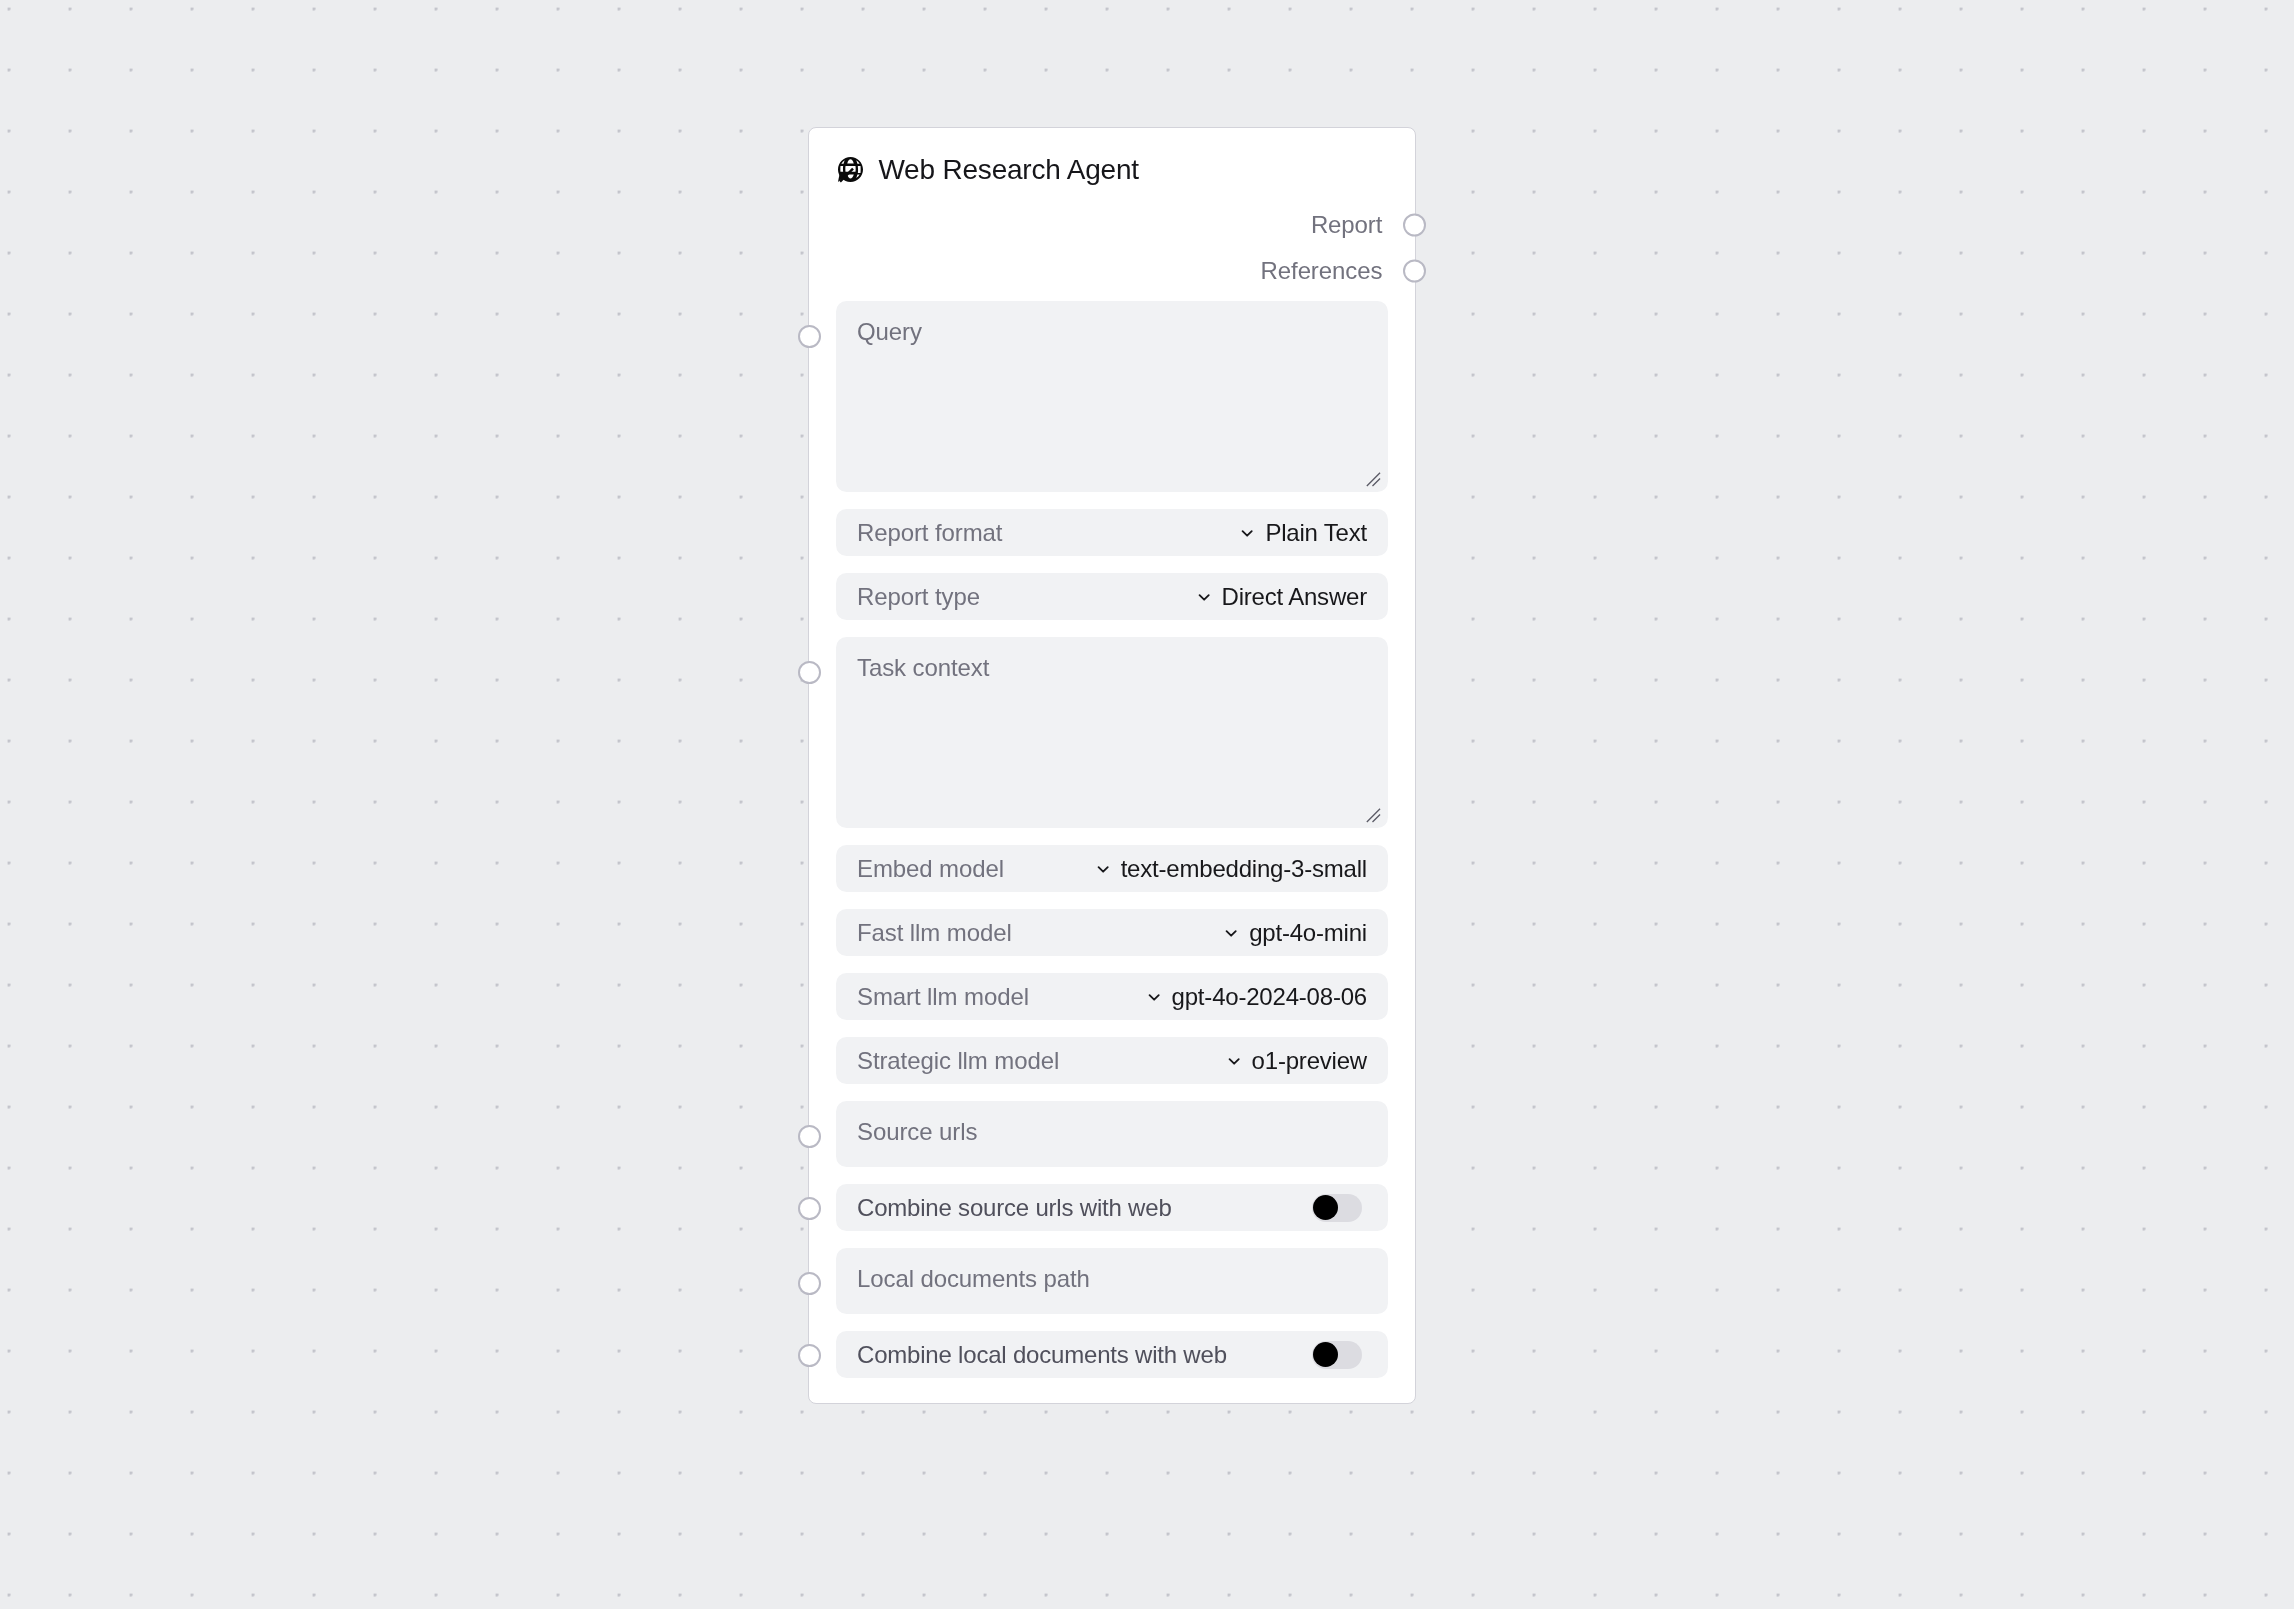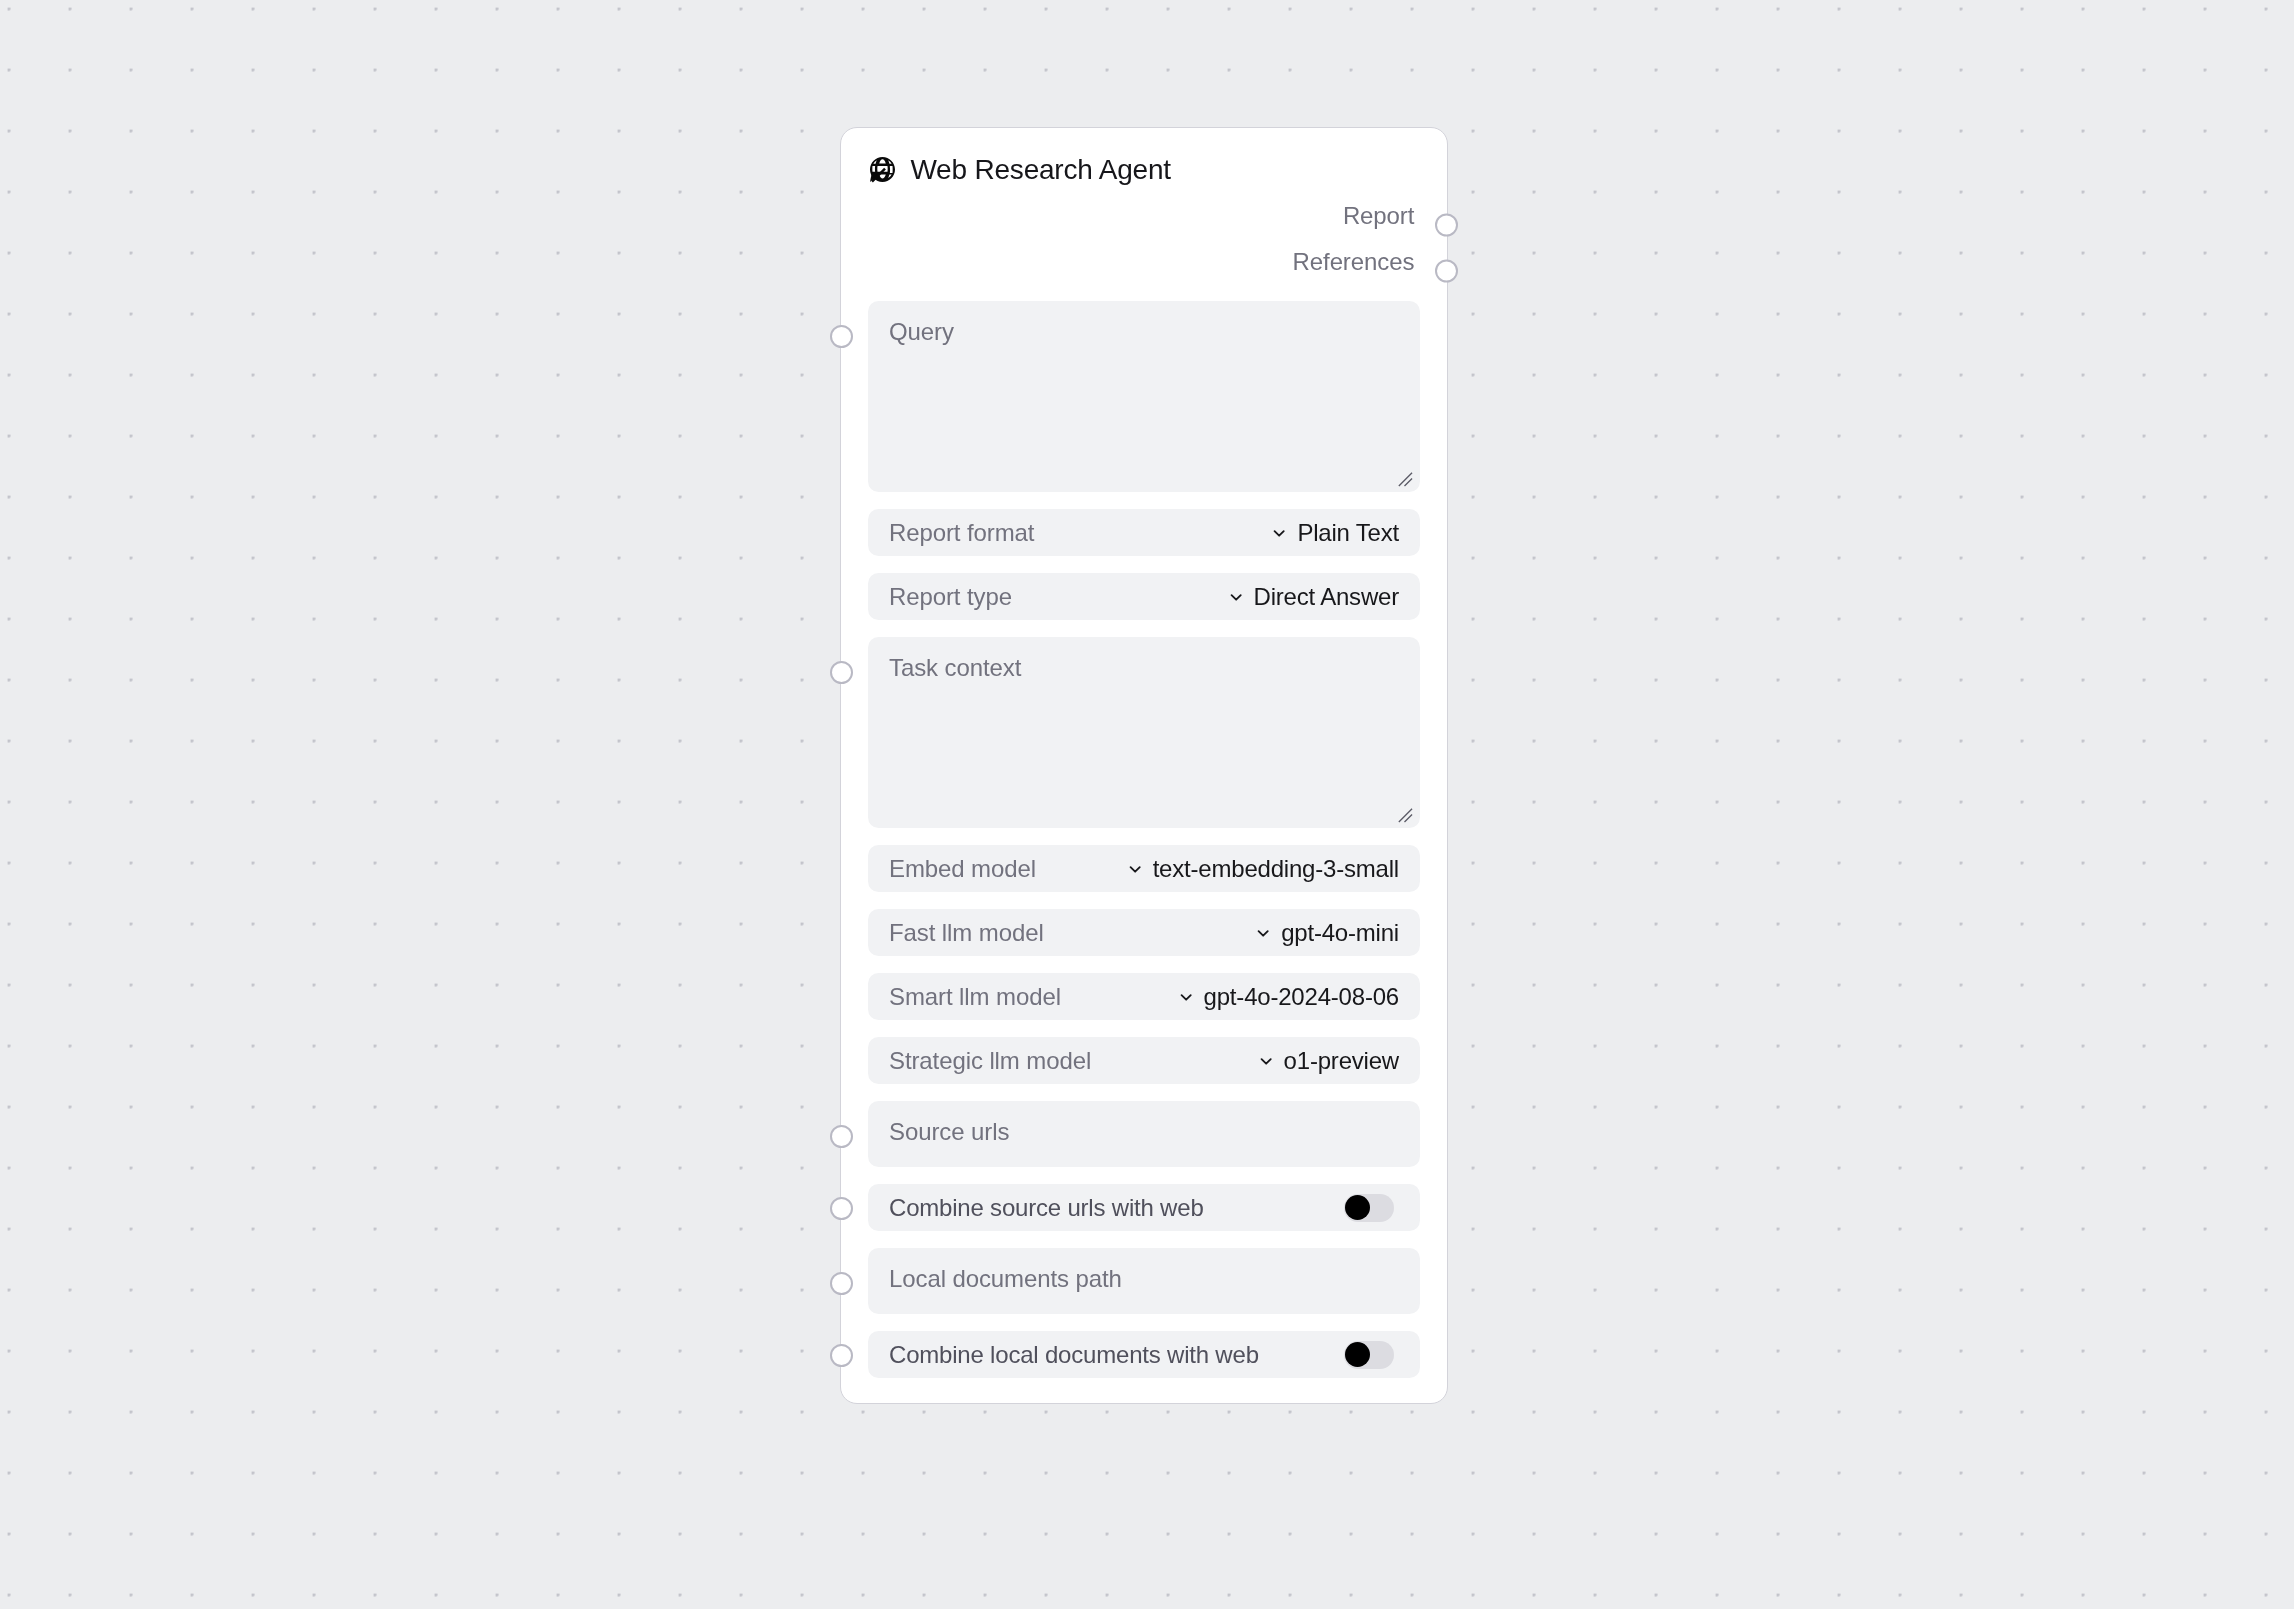--- a/index.html
+++ b/index.html
@@ -21,26 +21,26 @@
     background-color: #ecedef;
     background-image:
       radial-gradient(circle at 1.4px 1.4px, #c3c4cb 1.4px, transparent 1.6px);
     background-size: 61px 61px;
     background-position: 7.6px 7.6px;
   }
 
   
   #node {
     position: absolute;
-    left: 840px;
+    left: 808px;
     top: 127px;
     width: 608px;
     background: #ffffff;
     border: 1.4px solid #d3d3da;
-    border-radius: 17px;
+    border-radius: 8px;
     box-sizing: border-box;
     padding: 0;
   }
 
   .node-header {
     display: flex;
     align-items: center;
     gap: 13.4px;
     padding: 25px 27px 0 27px;
   }
@@ -59,21 +59,21 @@
   }
 
   
   .outputs {
     padding: 15.3px 27px 0 27px;
   }
   .output-row {
     position: relative;
     display: flex;
     justify-content: flex-end;
-    align-items: flex-start;
+    align-items: center;
     height: 46px;
   }
   .output-label {
     font-size: 24px;
     color: #72727e;
     letter-spacing: -0.1px;
     padding-right: 5.7px;
   }
   .handle {
     width: 23px;

